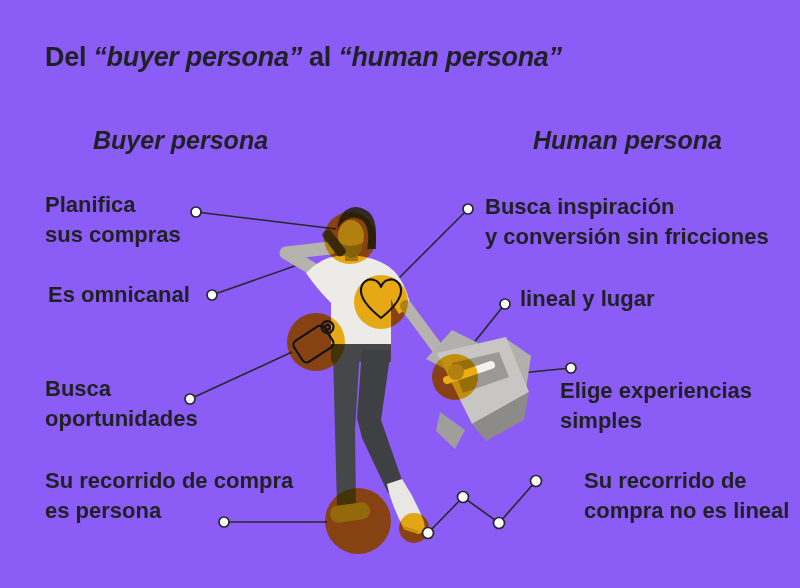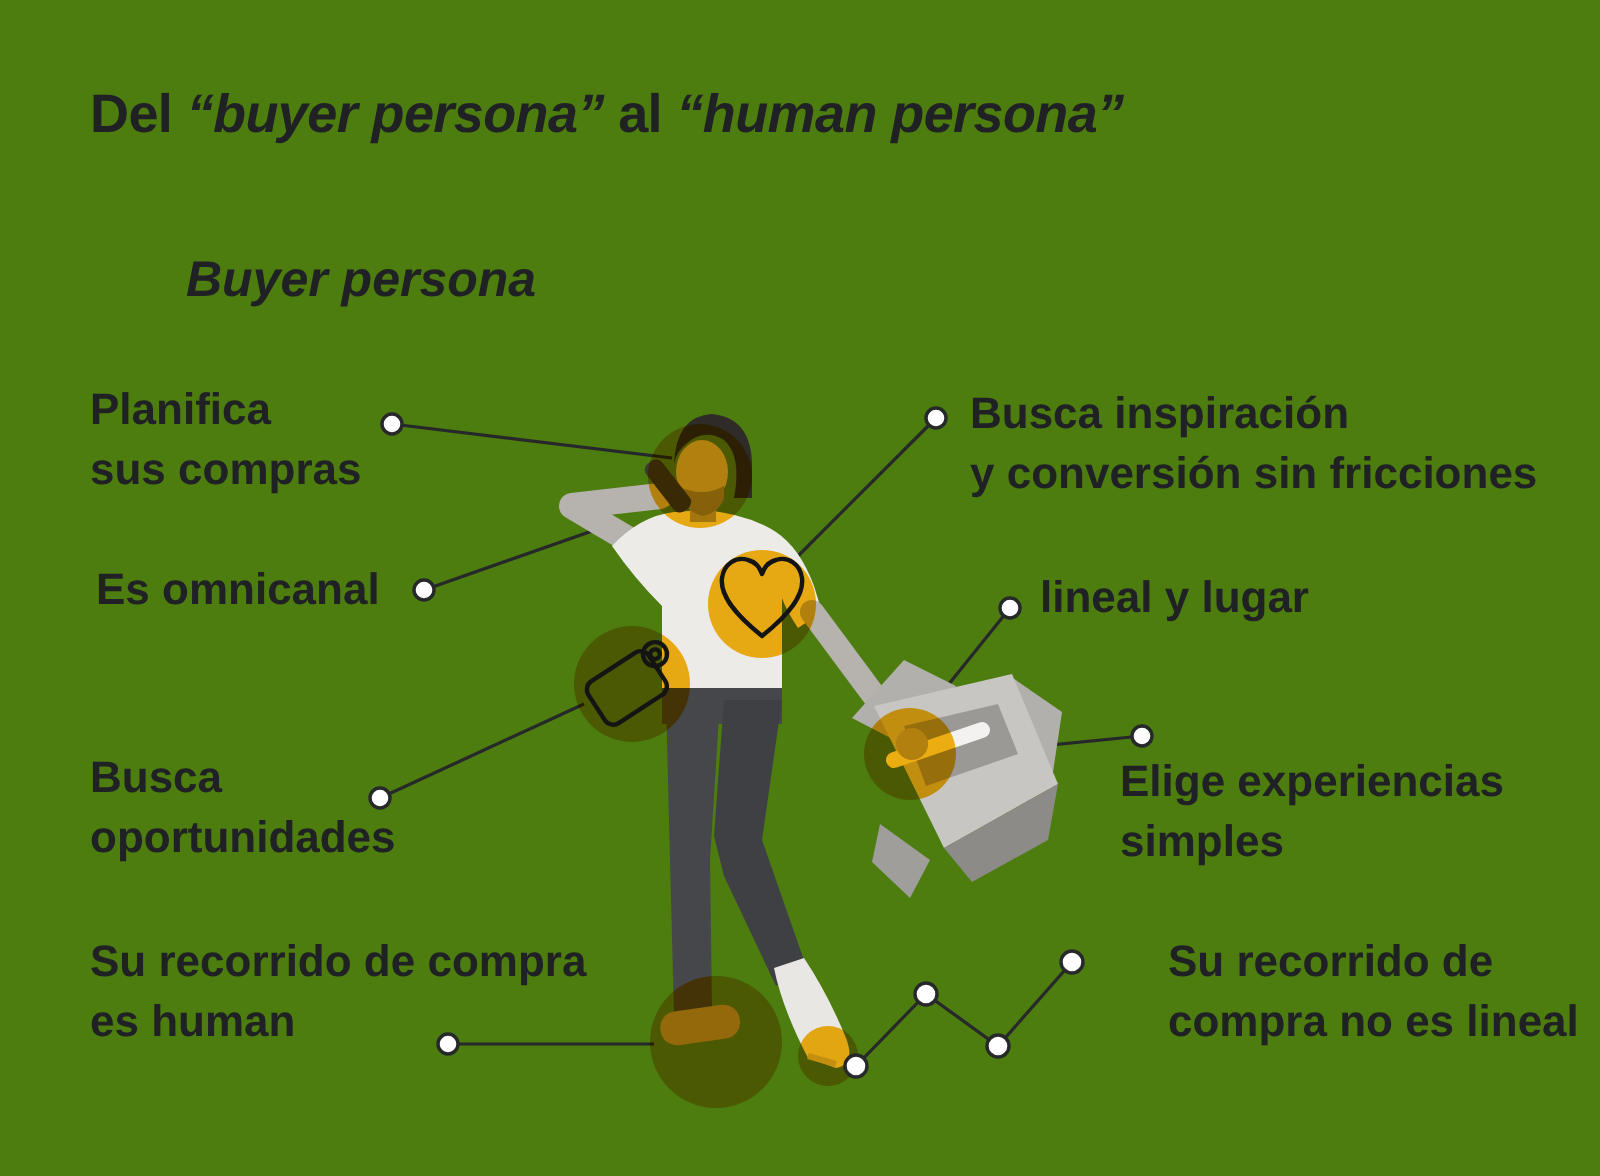--- a/index.html
+++ b/index.html
@@ -1,17 +1,17 @@
 <!DOCTYPE html>
 <html><head>
 <meta charset="utf-8">
 <style>
   html,body{margin:0;padding:0;background:#ffffff;}
   .stage{
-    position:relative;width:800px;height:588px;background:#4d7c0f;overflow:hidden;
+    position:relative;width:800px;height:588px;background:#8b5cf6;overflow:hidden;
     font-family:"Liberation Sans",sans-serif;color:#202124;
   }
   .overlay{position:absolute;left:0;top:0;width:800px;height:588px;}
   .title{
     position:absolute;left:45px;top:42px;font-size:27px;font-weight:700;
     letter-spacing:-0.3px;white-space:nowrap;color:#202124;
   }
   .title .q{font-style:italic;}
   .col-heading{
     position:absolute;font-size:25px;font-weight:700;font-style:italic;
@@ -120,35 +120,36 @@
   </svg>
 
   <div class="title">
     <span>Del</span>
     <span class="q">“buyer persona”</span>
     <span>al</span>
     <span class="q">“human persona”</span>
   </div>
 
   <div class="col-heading" style="left:45px;top:126px">Buyer persona</div>
+  <div class="col-heading" style="left:485px;top:126px">Human persona</div>
 
   <div class="label" style="left:45px;top:190px">
     <div>Planifica</div>
     <div>sus compras</div>
   </div>
   <div class="label" style="left:48px;top:280px">
     <div>Es omnicanal</div>
   </div>
   <div class="label" style="left:45px;top:374px">
     <div>Busca</div>
     <div>oportunidades</div>
   </div>
   <div class="label" style="left:45px;top:466px">
     <div>Su recorrido de compra</div>
-    <div>es human</div>
+    <div>es persona</div>
   </div>
 
   <div class="label" style="left:485px;top:192px">
     <div>Busca inspiración</div>
     <div>y conversión sin fricciones</div>
   </div>
   <div class="label" style="left:520px;top:284px">
     <div>lineal y lugar</div>
   </div>
   <div class="label" style="left:560px;top:376px">

